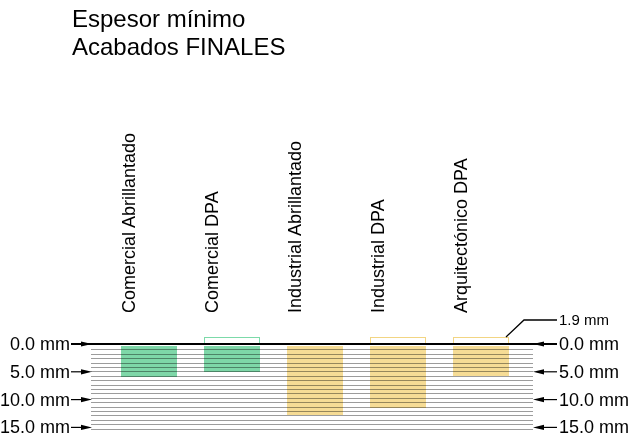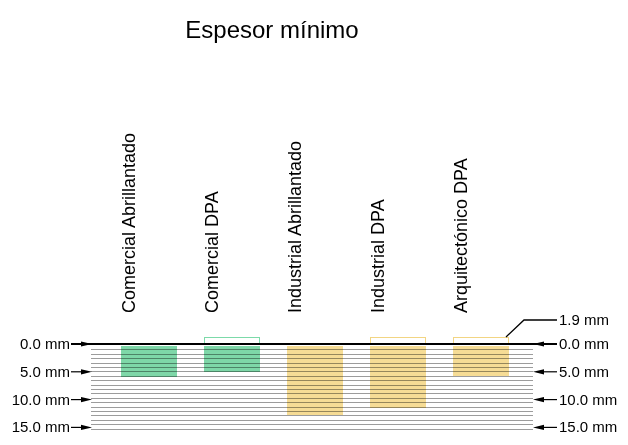--- a/index.html
+++ b/index.html
@@ -1,43 +1,44 @@
 <!DOCTYPE html>
 <html><head>
 <meta charset="utf-8">
 <style>
   html,body { margin:0; padding:0; background:#fff; }
   .canvas {
     position:relative; width:628px; height:445px; background:#ffffff;
     font-family:"Liberation Sans", sans-serif; color:#000; overflow:hidden;
   }
   .title {
-    position:absolute; left:72px; top:16px; width:400px;
-    text-align:center; font-size:24px; line-height:28px; color:#000;
+    position:absolute; left:72px; top:5px; width:400px;
+    text-align:left; font-size:24px; line-height:28px; color:#000;
   }
   .vlabel {
     position:absolute; white-space:nowrap; font-size:18px; line-height:20px;
     transform:rotate(-90deg); transform-origin:left bottom; color:#000;
   }
-  .tick-label { position:absolute; font-size:15px; line-height:16px; height:16px; white-space:nowrap; }
+  .tick-label { position:absolute; font-size:18px; line-height:16px; height:16px; white-space:nowrap; }
   .tick-left  { left:0; width:70px; text-align:right; }
   .tick-right { left:559px; text-align:left; }
   #hatch { position:absolute; left:91px; top:345.5px; width:442px; height:84px; }
   #surface-line { position:absolute; left:71px; top:342.8px; width:486px; height:2.6px; background:#000; }
   .bar-fill { position:absolute; width:56px; mix-blend-mode:multiply; opacity:0.92; }
   .bar-cap  { position:absolute; width:56px; height:7px; box-sizing:border-box; background:#fff; }
   .annotation { position:absolute; left:559px; top:312px; font-size:15px; line-height:16px; }
   #arrows { position:absolute; left:0; top:0; width:628px; height:445px; pointer-events:none; }
 </style>
 </head>
 <body>
 
 <div class="canvas">
   <div class="title">
     <div>Espesor mínimo</div>
+    <div>Acabados FINALES</div>
   </div>
 
   <div id="hatch" style="background: repeating-linear-gradient(transparent 0px, transparent 3.4px, rgb(156, 156, 156) 3.4px, rgb(156, 156, 156) 4.4px);"></div>
   <div id="bars-layer">
       <div class="bar-fill" style="left: 121px; top: 345.5px; height: 31.86px; background: rgb(115, 212, 161);"></div>
       <div class="bar-cap" style="left: 204px; top: 337.028px; height: 6.972px; border: 1.6px solid rgb(124, 218, 169);"></div>
       <div class="bar-fill" style="left: 204px; top: 345.5px; height: 26.3px; background: rgb(115, 212, 161);"></div>
       <div class="bar-fill" style="left: 287px; top: 345.5px; height: 69.112px; background: rgb(246, 217, 140);"></div>
       <div class="bar-cap" style="left: 370px; top: 337.028px; height: 6.972px; border: 1.6px solid rgb(242, 213, 131);"></div>
       <div class="bar-fill" style="left: 370px; top: 345.5px; height: 62.44px; background: rgb(246, 217, 140);"></div>

